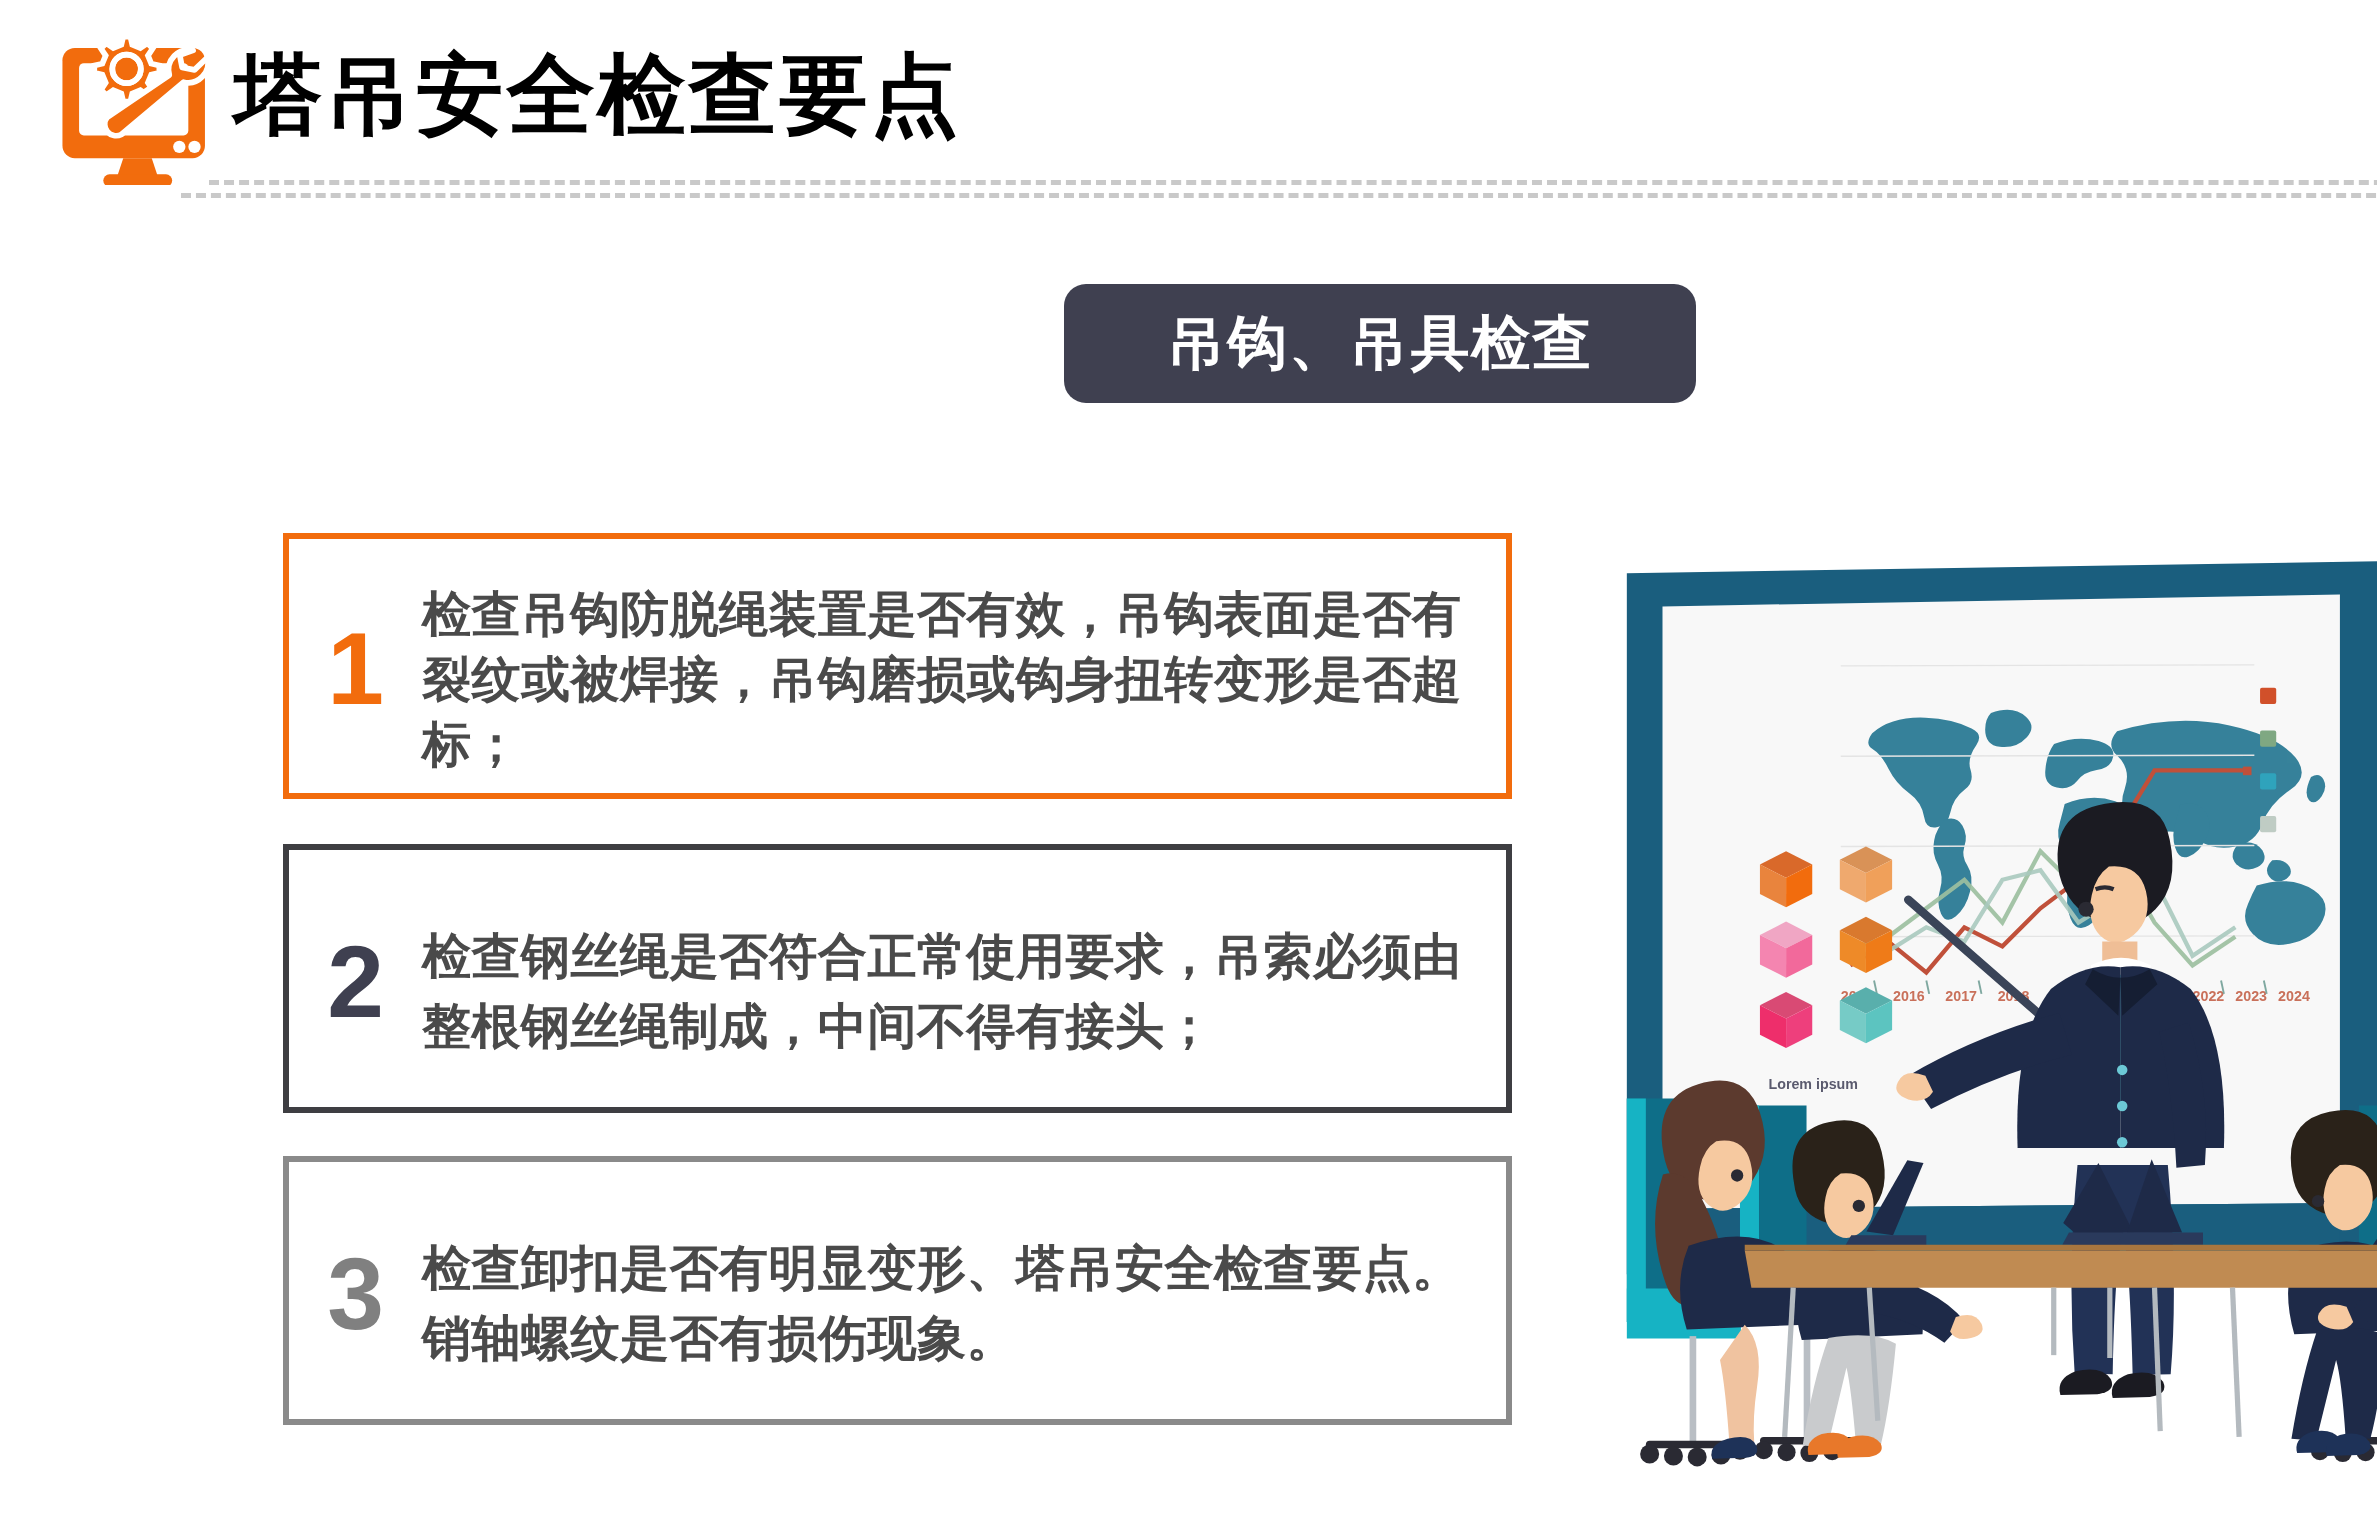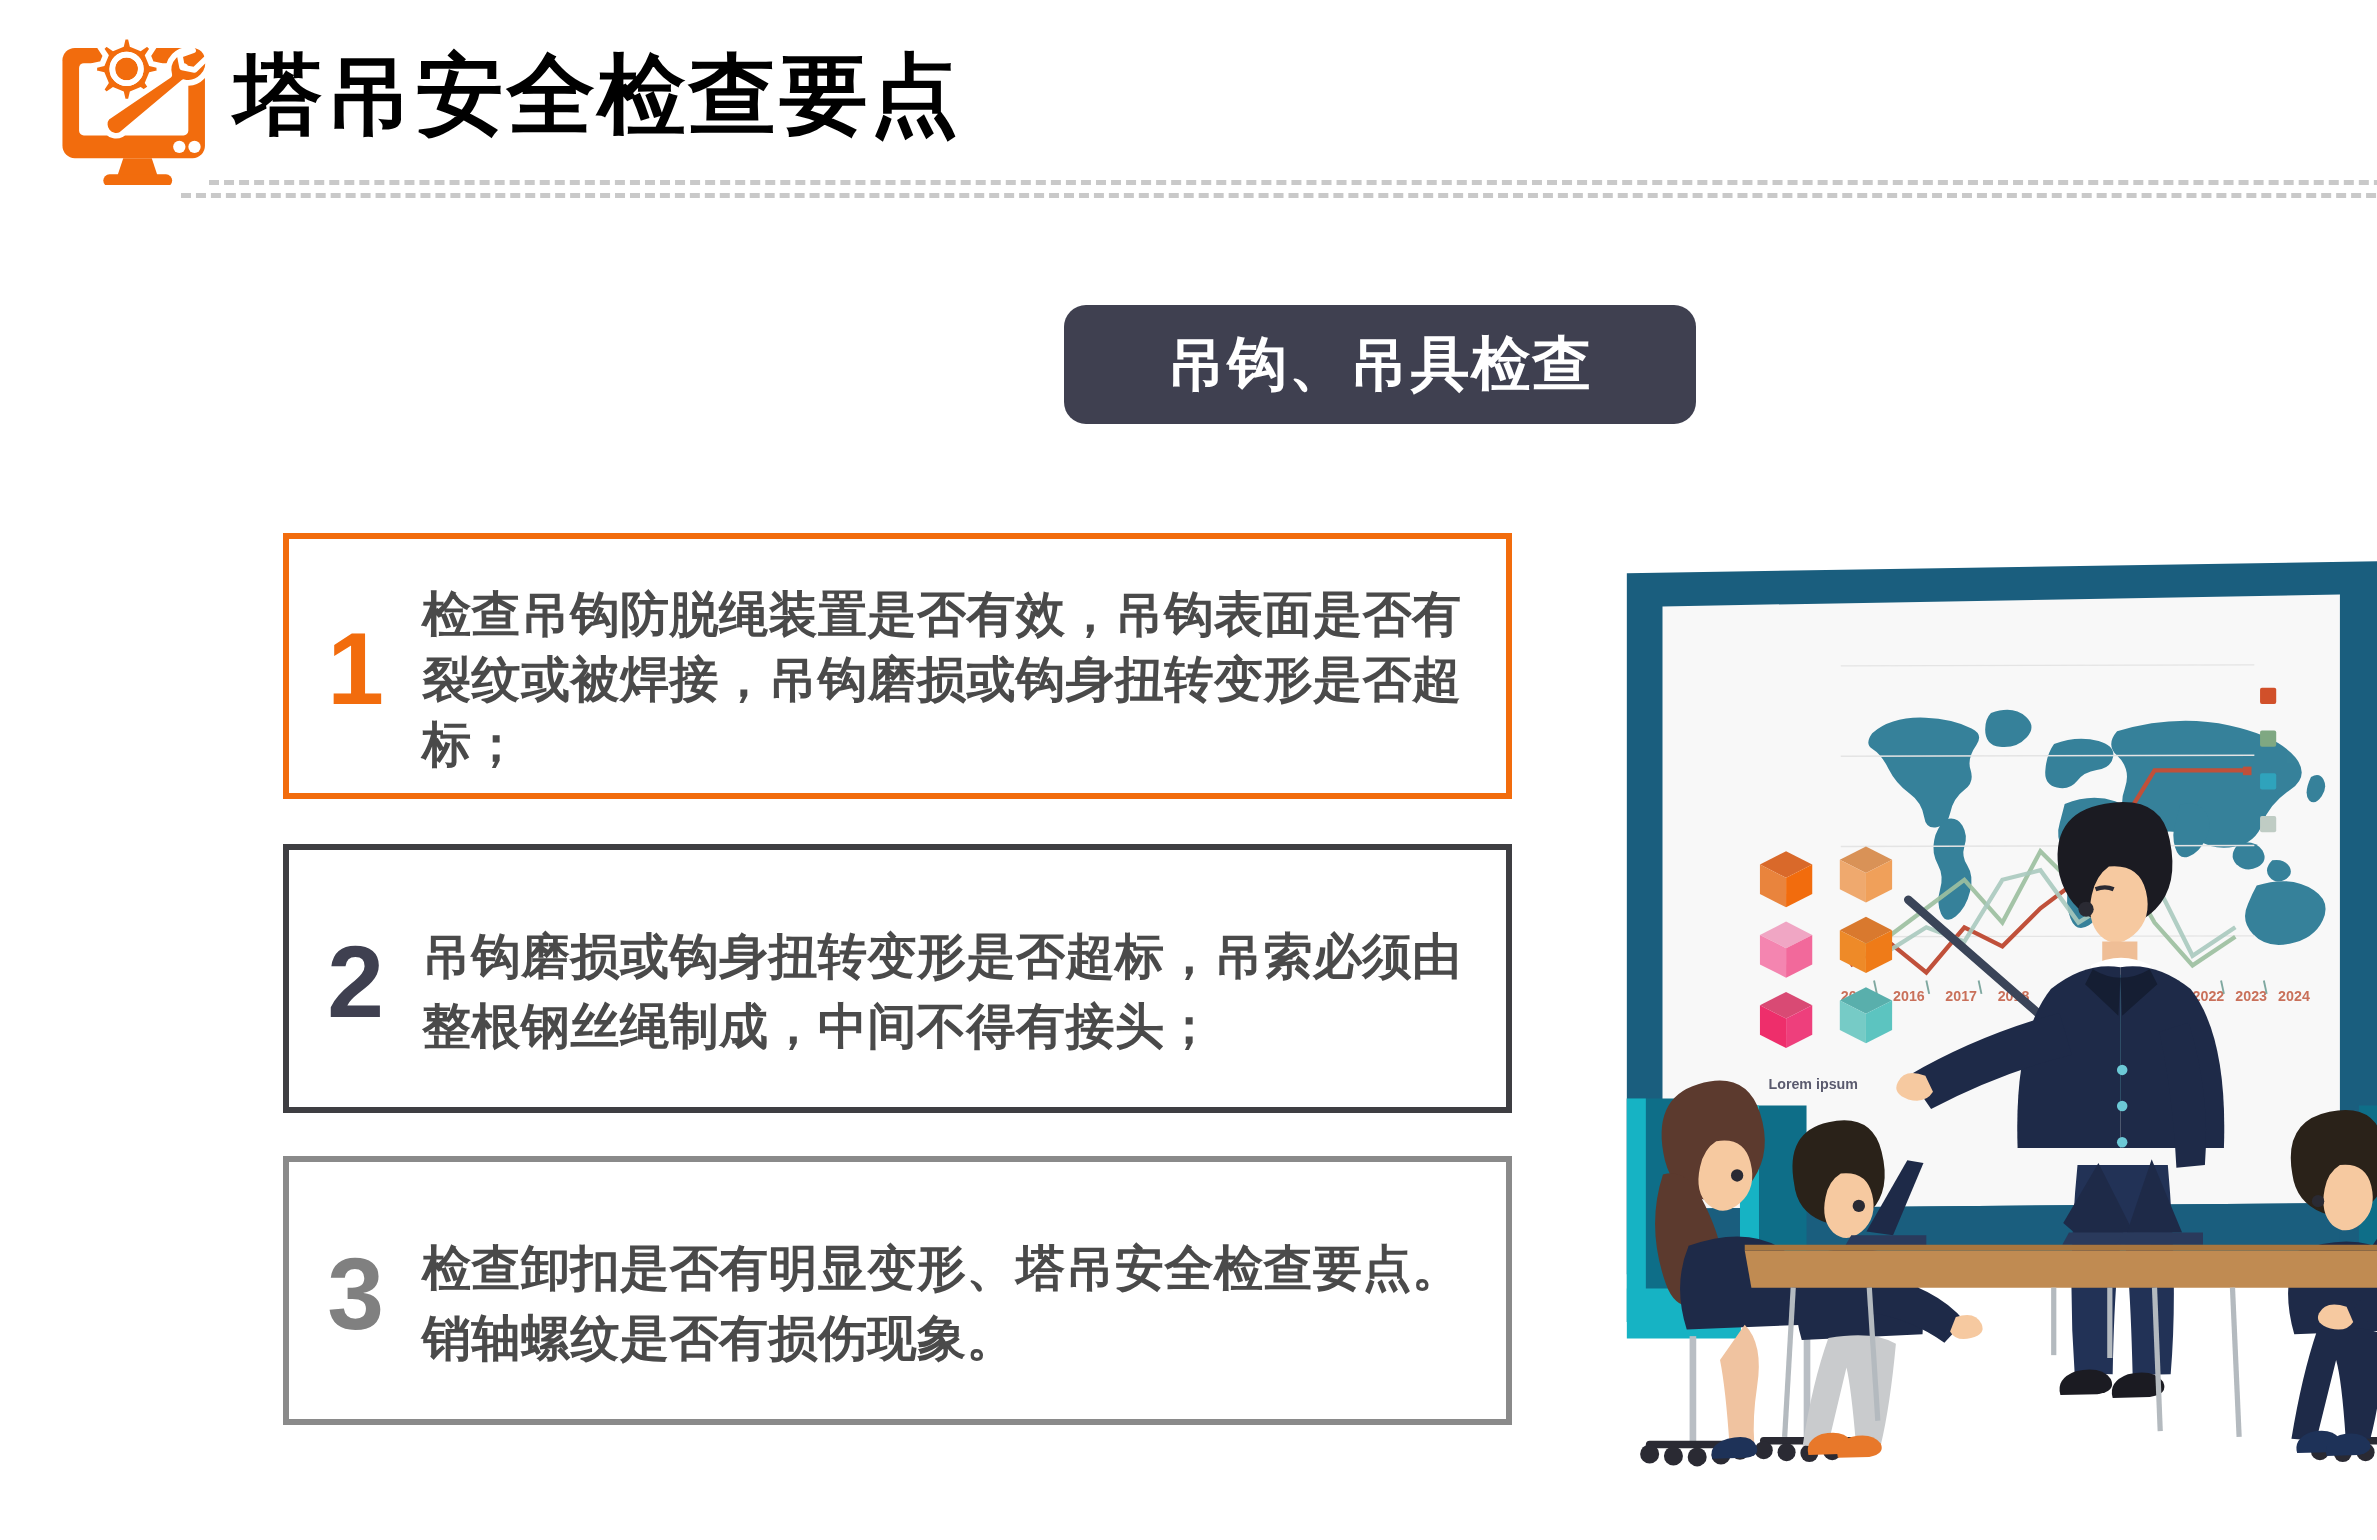--- a/index.html
+++ b/index.html
@@ -45,21 +45,21 @@
     position: absolute;
     height: 0;
     border-top: 5.2px dashed #c9c9c9;
   }
   .dash-line.upper { left: 209px; width: 2235px; top: 2.9px; }
   .dash-line.lower { left: 181px; width: 2225px; top: 16px; }
 
   
   .badge {
     position: absolute;
-    left: 1064px; top: 305px;
+    left: 1064px; top: 284px;
     width: 632px; height: 119px;
     background: #3F4050;
     border-radius: 22px;
     display: flex;
     align-items: center;
     justify-content: center;
   }
   .badge-text {
     color: #ffffff;
     font-size: 59px;
@@ -174,21 +174,21 @@
 
 <div class="items">
 
   <div class="item-box b1">
     <div class="item-num">1</div>
     <div class="item-text">检查吊钩防脱绳装置是否有效，吊钩表面是否有裂纹或被焊接，吊钩磨损或钩身扭转变形是否超标；</div>
   </div>
 
   <div class="item-box b2">
     <div class="item-num">2</div>
-    <div class="item-text">吊钩磨损或钩身扭转变形是否超标，吊索必须由整根钢丝绳制成，中间不得有接头；</div>
+    <div class="item-text">检查钢丝绳是否符合正常使用要求，吊索必须由整根钢丝绳制成，中间不得有接头；</div>
   </div>
 
   <div class="item-box b3">
     <div class="item-num">3</div>
     <div class="item-text">检查卸扣是否有明显变形、塔吊安全检查要点。销轴螺纹是否有损伤现象。</div>
   </div>
 </div>
 
 <div class="illustration">
   <svg viewBox="0 0 2180 1950" xmlns="http://www.w3.org/2000/svg">

